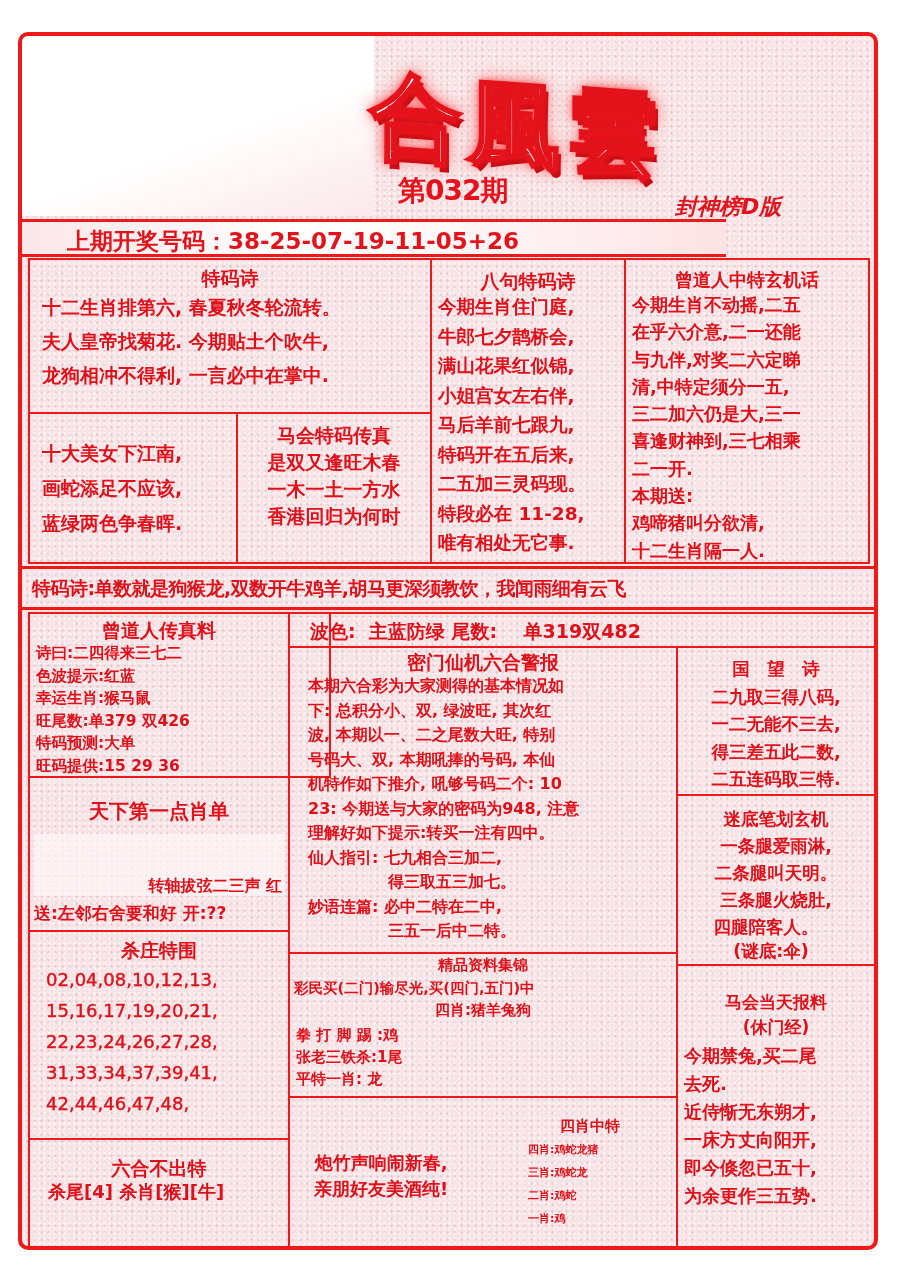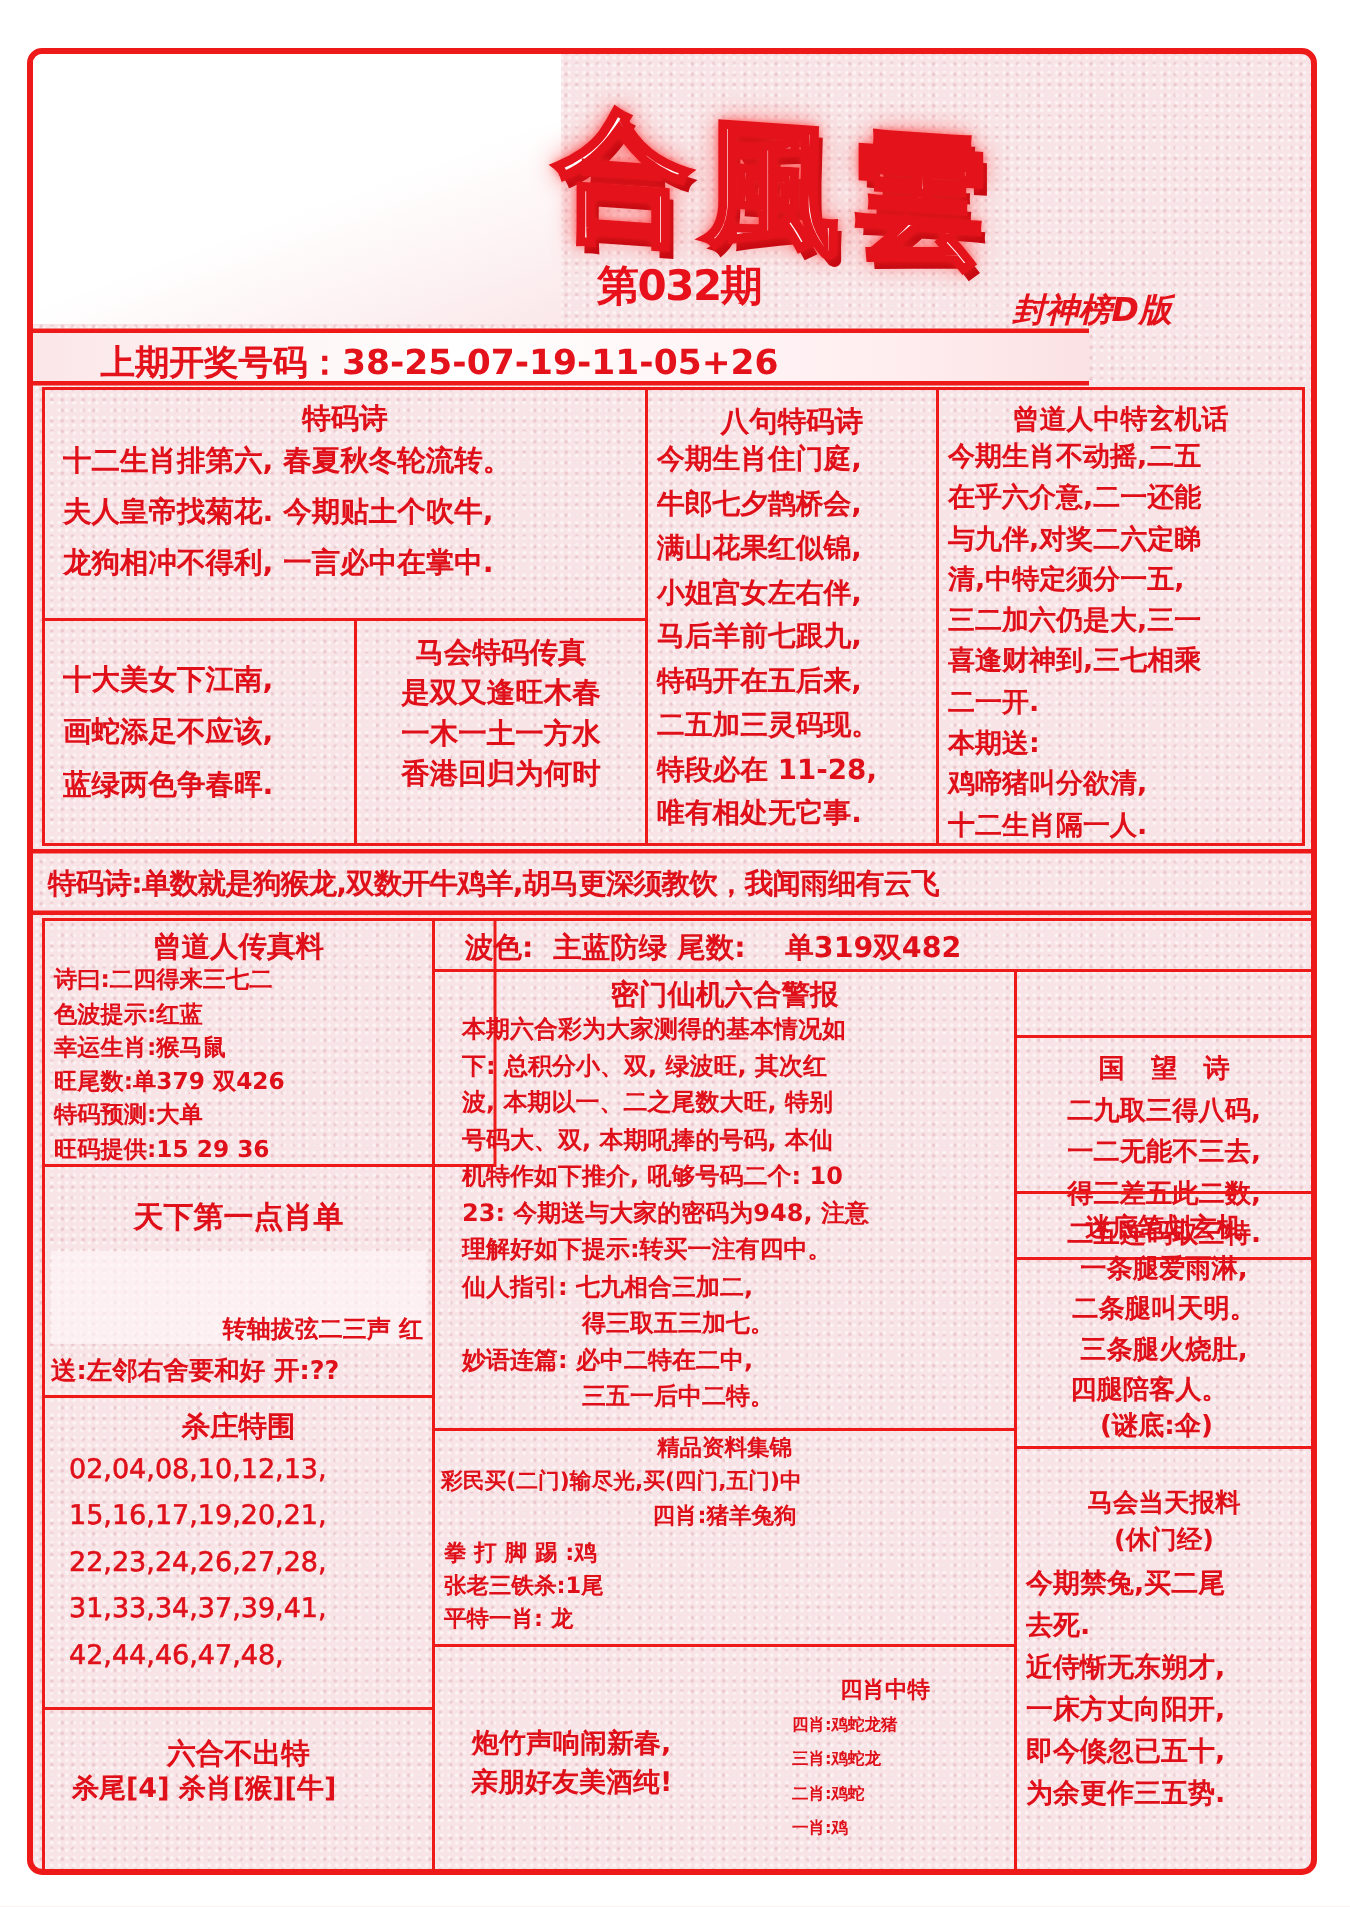--- a/index.html
+++ b/index.html
@@ -163,21 +163,21 @@
       <span class="line">机特作如下推介, 吼够号码二个: 10</span>
       <span class="line">23: 今期送与大家的密码为948, 注意</span>
       <span class="line">理解好如下提示:转买一注有四中。</span>
       <span class="line">仙人指引: 七九相合三加二,</span>
       <span class="line">　　　　　得三取五三加七。</span>
       <span class="line">妙语连篇: 必中二特在二中,</span>
       <span class="line">　　　　　三五一后中二特。</span>
     </div>
   </div>
 
-  <div class="box" style="left:654px; top:610px; width:198px; height:150px; border-right:none;margin-top:44px;">
+  <div class="box" style="left:654px; top:610px; width:198px; height:150px; border-right:none;">
     <div class="t mid center" style="left:0; width:196px; top:8px; line-height:27.5px; font-size:17.5px;">
       <span class="line">国　望　诗</span>
       <span class="line">二九取三得八码,</span>
       <span class="line">一二无能不三去,</span>
       <span class="line">得三差五此二数,</span>
       <span class="line">二五连码取三特.</span>
     </div>
   </div>
 
   <div class="box" style="left:6px; top:740px; width:262px; height:156px;">

